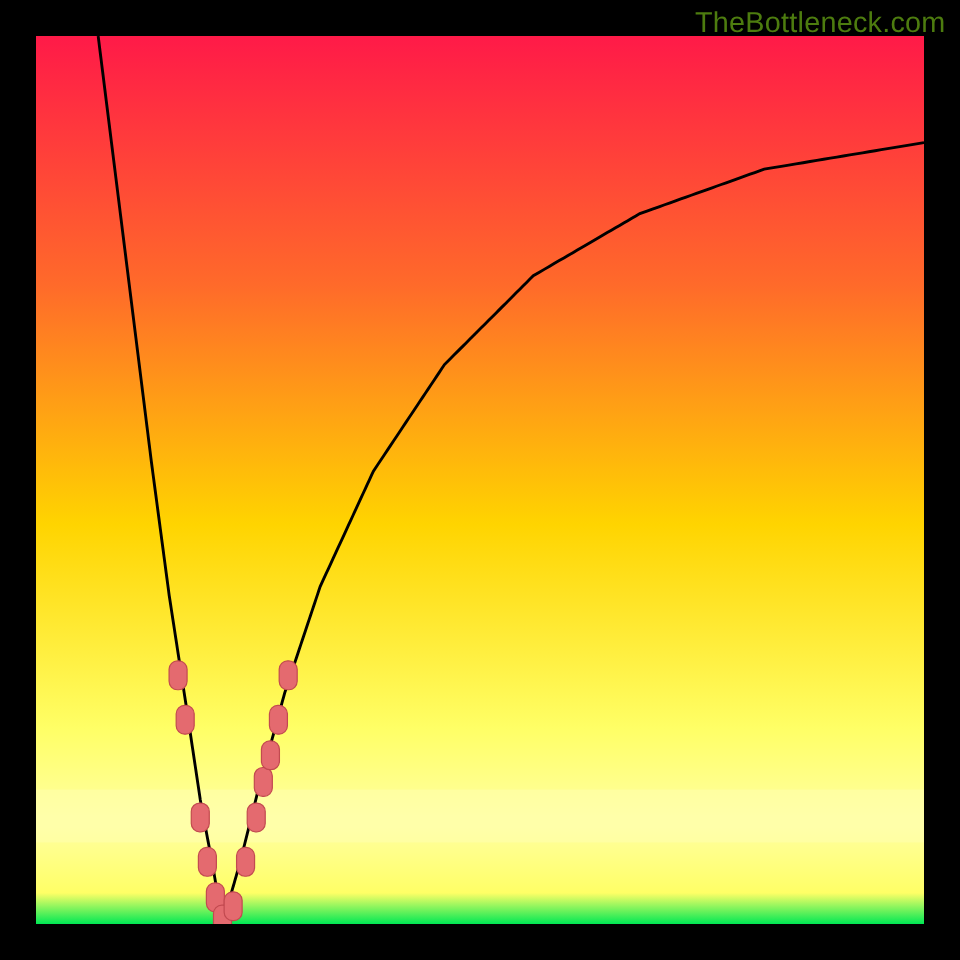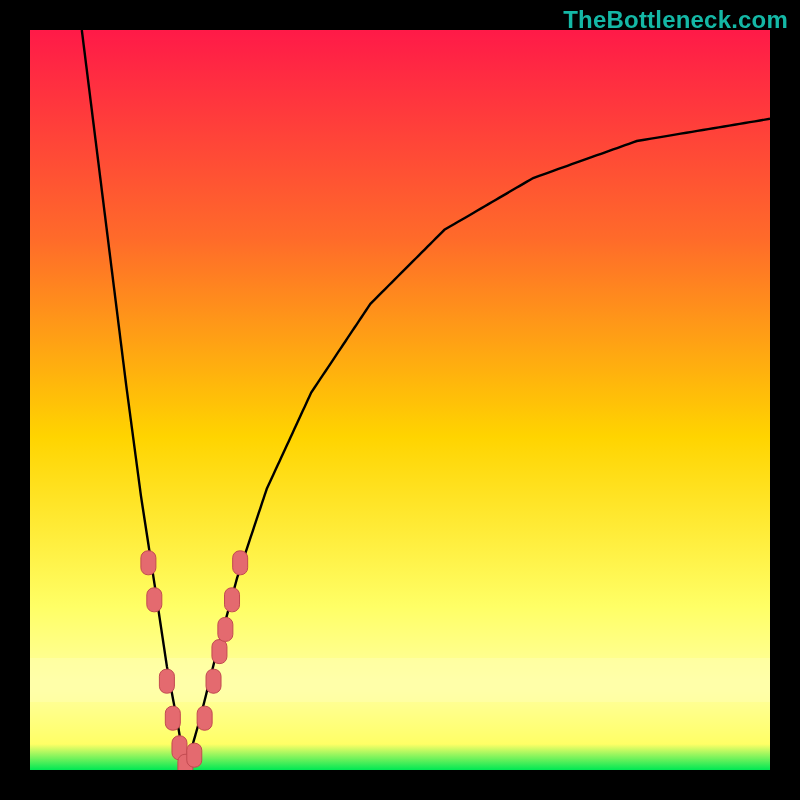--- a/index.html
+++ b/index.html
@@ -22,23 +22,23 @@
     left: 30px;
     top: 30px;
     width: 740px;
     height: 740px;
     
   }
   .watermark {
     position: absolute;
     top: 6px;
     right: 12px;
-    color: #14b8a6;
+    color: #4d7c0f;
     font-size: 24px;
-    font-weight: 700;
+    font-weight: 400;
     letter-spacing: 0.2px;
     user-select: none;
   }
 </style>
 </head>
 <body>
 
 <div class="frame">
   <div class="watermark">TheBottleneck.com</div>
 

